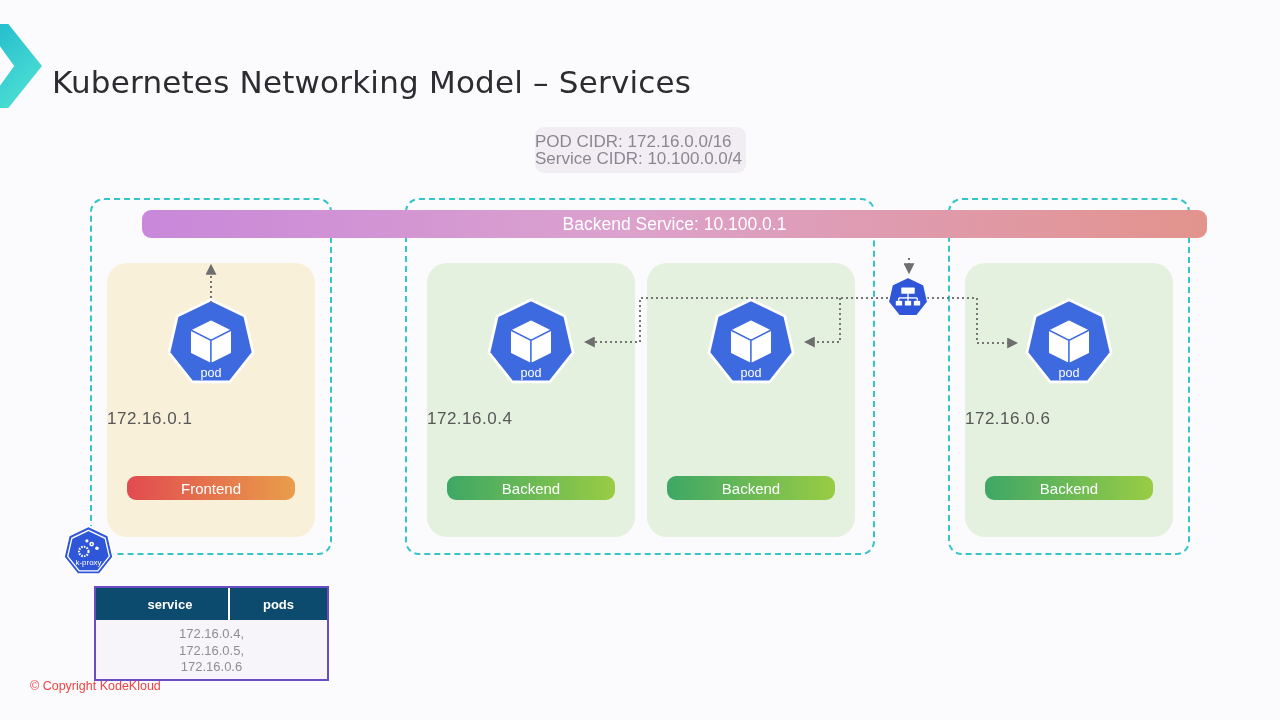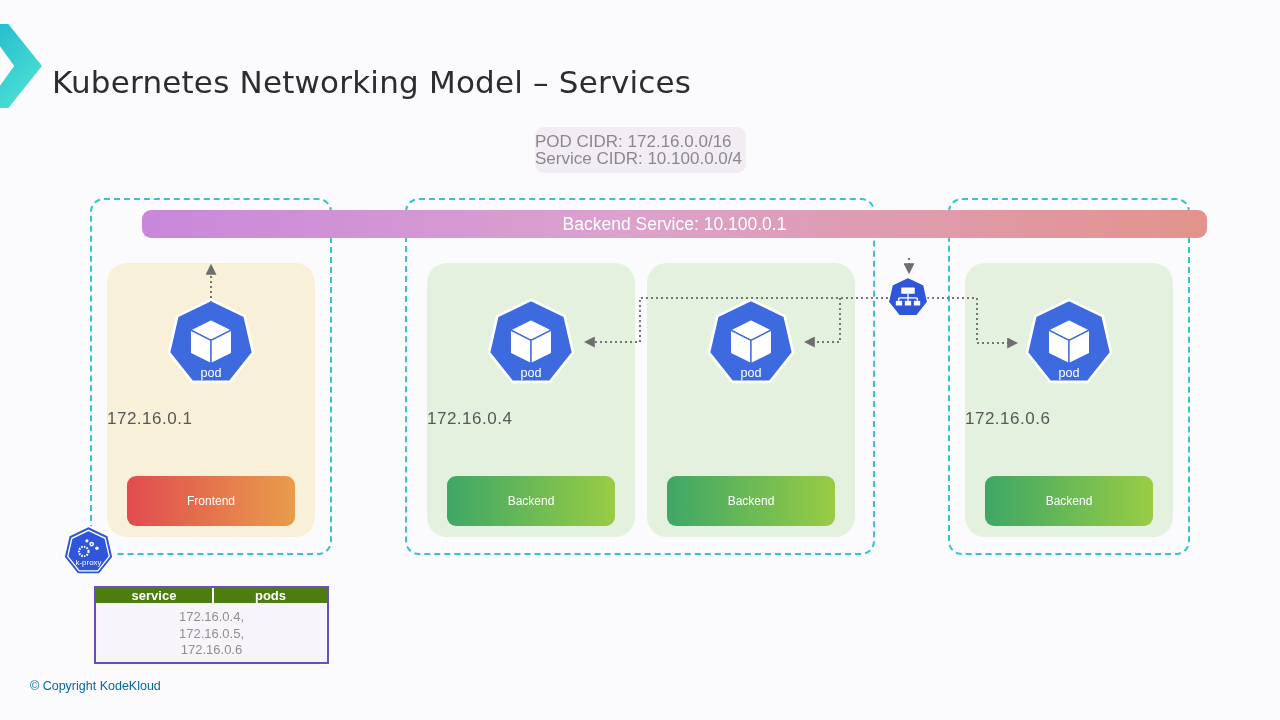--- a/index.html
+++ b/index.html
@@ -37,47 +37,47 @@
   
   .card { position:absolute; top:263px; width:208px; height:274px; border-radius:20px; z-index:2; }
   .card.cream { background:#f9f0da; }
   .card.green { background:#e4f1df; }
   .card1 { left:107px; } .card2 { left:427px; } .card3 { left:647px; } .card4 { left:965px; }
 
   .pod-icon { position:absolute; left:50%; transform:translateX(-50%); top:35px;
     width:90px; height:90px; }
   .ip { position:absolute; top:146px; width:100%; text-align:left;
     font-size:17px; color:#575757; letter-spacing:0.5px; }
-  .role-btn { position:absolute; left:20px; top:213px; width:168px; height:50px;
-    border:none; border-radius:9px; color:#fff; font-size:12px;
+  .role-btn { position:absolute; left:20px; top:213px; width:168px; height:24px;
+    border:none; border-radius:9px; color:#fff; font-size:15px;
     font-family:"Liberation Sans", sans-serif; display:flex; align-items:center; justify-content:center; }
   .role-btn.frontend { background:linear-gradient(90deg,#e14b50 0%,#e99d4a 100%); }
   .role-btn.backend  { background:linear-gradient(90deg,#3ea766 0%,#99cc44 100%); }
 
   
   .kproxy { position:absolute; left:62px; top:525px; width:53px; height:55px; z-index:6; }
   .netsw  { position:absolute; left:887px; top:276px; width:42px; height:43px; z-index:6; }
 
   
   .overlay { position:absolute; left:0; top:0; width:1280px; height:720px; z-index:5; pointer-events:none; }
 
   
   .map-table { position:absolute; left:94px; top:586px; width:235px; z-index:4;
     border:2px solid #6a4dc3; background:#f7f4fa; }
-  .map-head { display:flex; background:#4d7c0f; height:15px; }
+  .map-head { display:flex; background:#0c4a6e; height:32px;padding-left:16px; }
   .map-head .hc { display:flex; align-items:center; justify-content:center;
     color:#fff; font-size:13px; font-weight:bold; }
   .hc1 { width:118px; border-right:2px solid #ffffff; }
   .hc2 { flex:1; }
   .map-body { display:flex; min-height:59px; }
   .bc { padding-top:6px; font-size:13px; line-height:16.5px; color:#8f8f8f; text-align:center; }
   .bc1 { width:118px; border-right:1.5px solid #ffffff; }
   .bc2 { flex:1; }
 
-  .footer { position:absolute; left:30px; top:679px; font-size:12.5px; color:#0369a1; }
+  .footer { position:absolute; left:30px; top:679px; font-size:12.5px; color:#ef4444; }
 </style>
 </head>
 <body>
 
 <div class="slide">
 
   <div class="logo"></div>
   <div class="title">Kubernetes Networking Model – Services</div>
 
   <div class="cidr">

